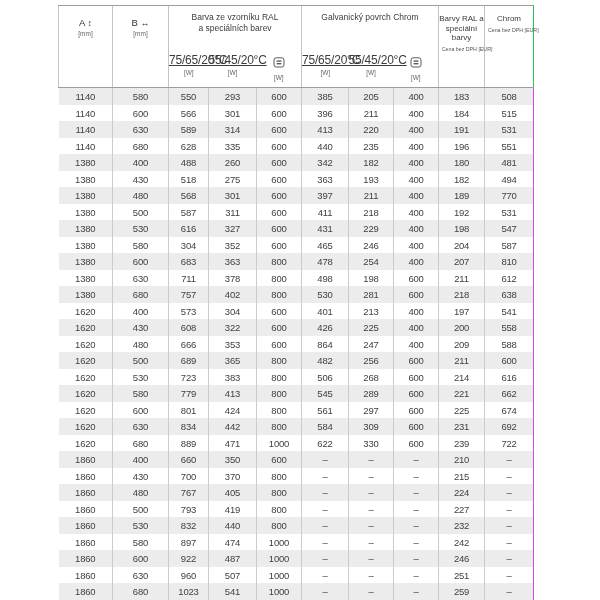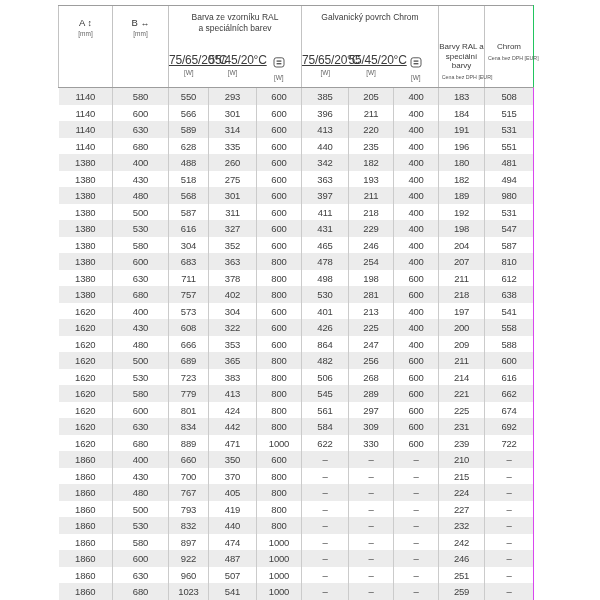--- a/index.html
+++ b/index.html
@@ -18,21 +18,21 @@
   .bl{border-left:1px solid #c3c3c3;}
   th.col-ab, th.price, tr.hr2 th{border-bottom:1px solid #9d9d9d;}
   .ab-label{font-size:9.5px;color:#333;}
   .arrow{font-size:9px;}
   .unit{font-size:6.5px;color:#666;margin-top:2px;}
   th.group{padding-top:6px;}
   .gt{font-size:8.5px;line-height:1.25;color:#3b3b3b;}
   th.sub{padding-top:3px;}
   .st{font-size:12px;letter-spacing:-0.2px;white-space:nowrap;color:#3b3b3b;text-decoration:underline;}
   th.price{padding-top:8px;}
-  .pt{font-size:8px;line-height:1.2;color:#3b3b3b;margin-top:28px;}
+  .pt{font-size:8px;line-height:1.2;color:#3b3b3b;}
   .psub{font-size:6px;color:#555;margin-top:3px;white-space:nowrap;
         transform:scaleX(0.88);transform-origin:center;}
   .eicon{display:inline-block;margin-top:1px;}
   
   tbody td{font-size:9.5px;color:#414141;text-align:center;padding:0;
            letter-spacing:-0.2px;vertical-align:middle;}
   tbody tr:nth-child(odd) td{background:#ececec;}
   tbody td + td{border-left:1px solid #cbcbcb;}
   tbody td:last-child{border-right:1px solid #d946ef;}
 </style>
@@ -203,21 +203,21 @@
         <tr>
           <td>1380</td>
           <td>480</td>
           <td>568</td>
           <td>301</td>
           <td>600</td>
           <td>397</td>
           <td>211</td>
           <td>400</td>
           <td>189</td>
-          <td>980</td>
+          <td>770</td>
         </tr>
         <tr>
           <td>1380</td>
           <td>500</td>
           <td>587</td>
           <td>311</td>
           <td>600</td>
           <td>411</td>
           <td>218</td>
           <td>400</td>

